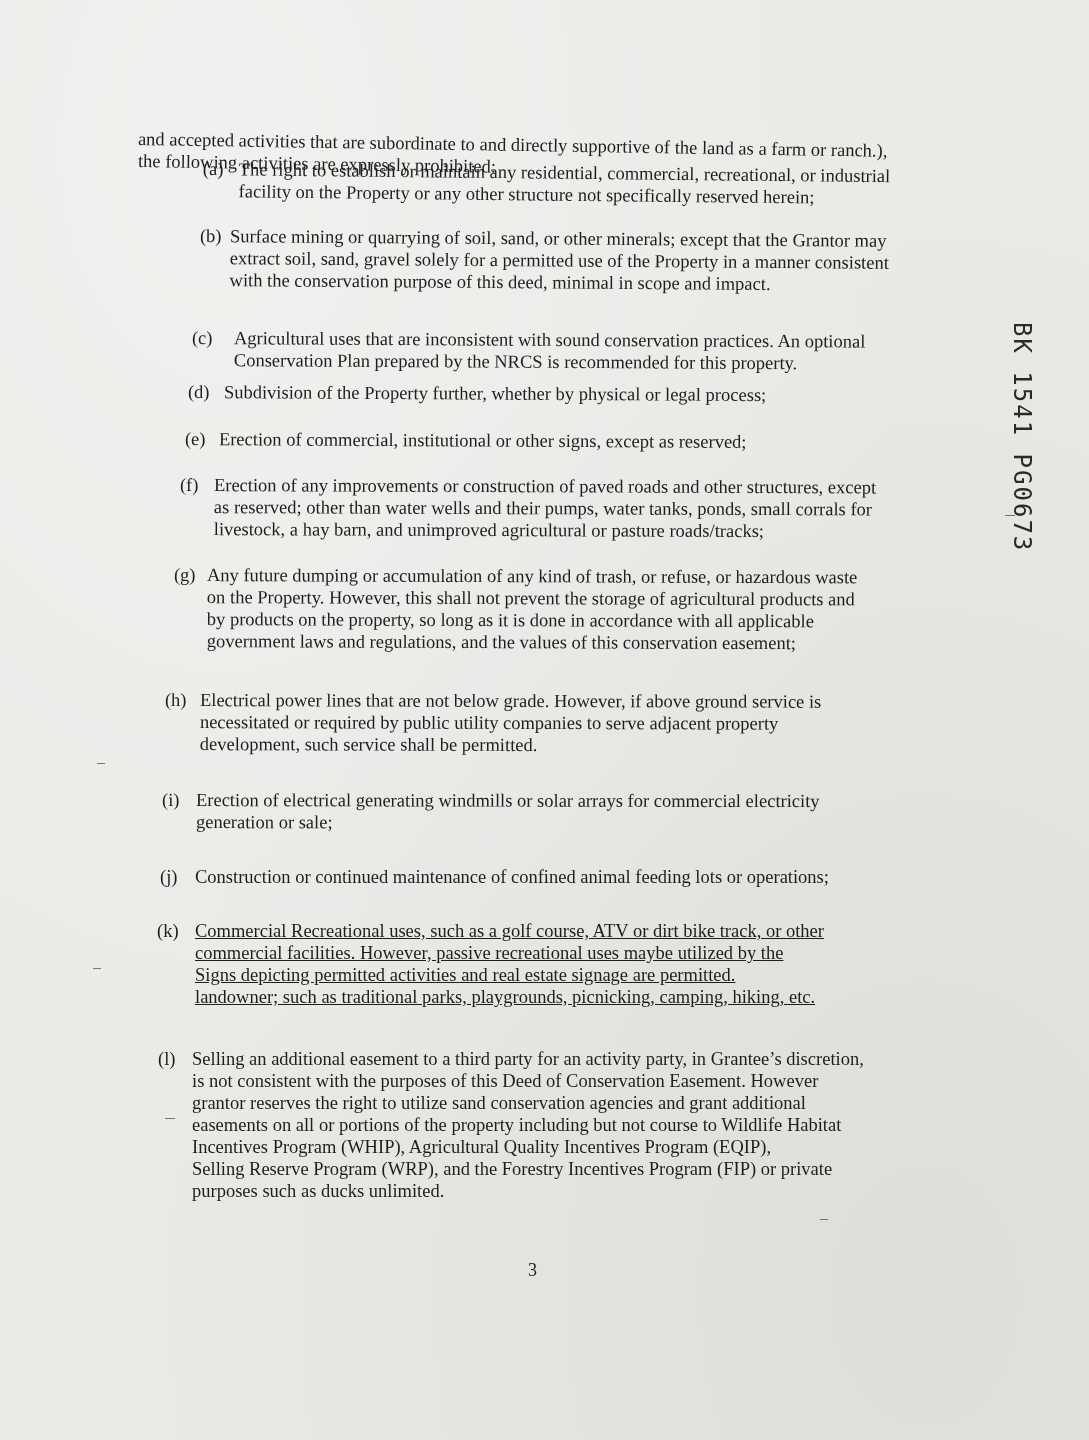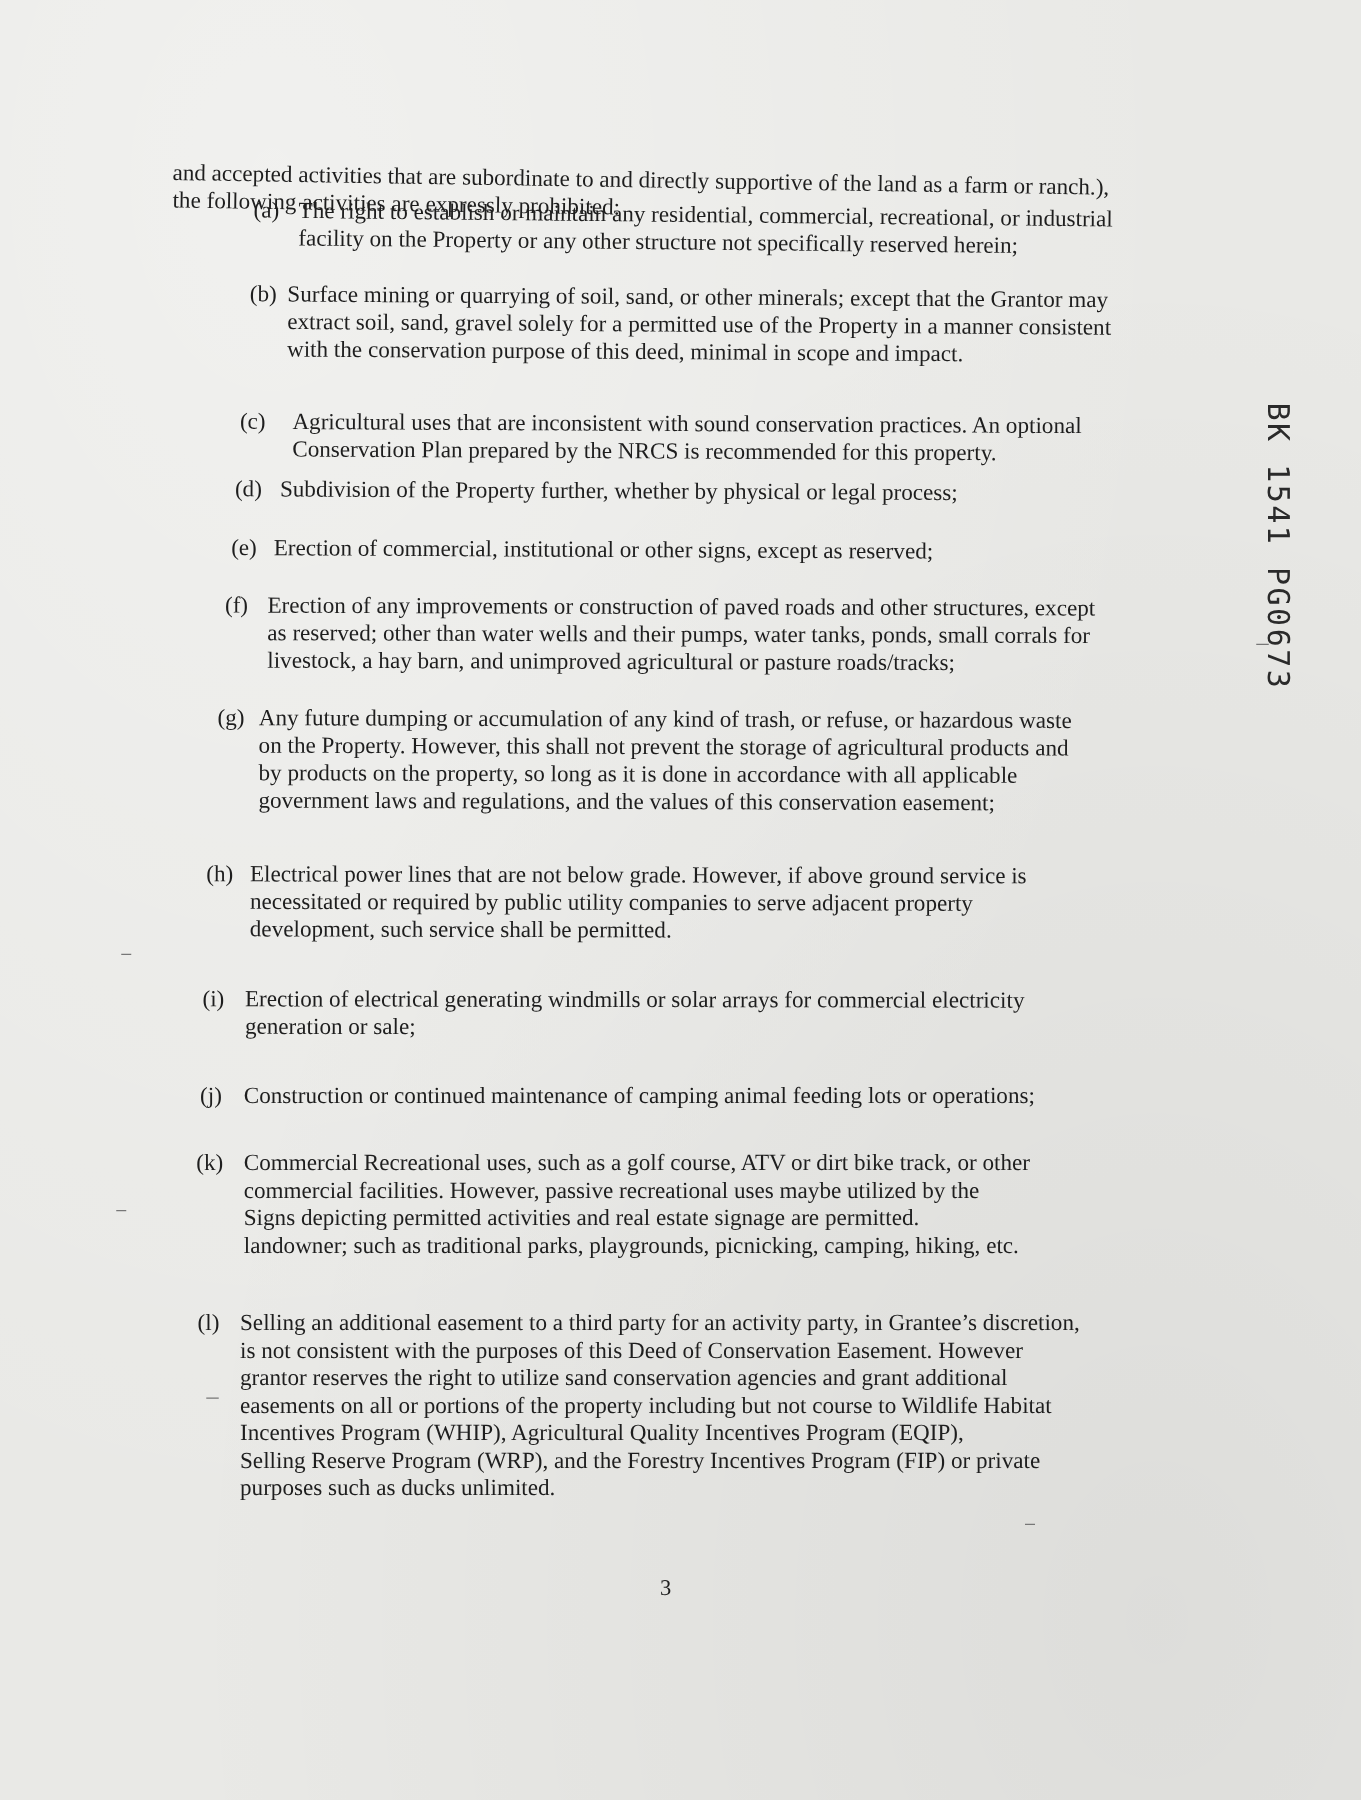--- a/index.html
+++ b/index.html
@@ -111,27 +111,27 @@
     <span class="label">(i)</span>
     <div class="body" style="padding-left:34px;">
       <span class="line">Erection of electrical generating windmills or solar arrays for commercial electricity</span>
       <span class="line">generation or sale;</span>
     </div>
   </div>
 
   <div class="item" style="left:160px; top:866px; width:800px;">
     <span class="label">(j)</span>
     <div class="body" style="padding-left:35px;">
-      <span class="line">Construction or continued maintenance of camping animal feeding lots or operations;</span>
+      <span class="line">Construction or continued maintenance of confined animal feeding lots or operations;</span>
     </div>
   </div>
 
   <div class="item" style="left:157px; top:920px; width:840px;">
     <span class="label">(k)</span>
-    <div class="body" style="padding-left:38px;">
+    <div class="body" style="padding-left:38px;text-decoration:underline;">
       <span class="line">Commercial Recreational uses, such as a golf course, ATV or dirt bike track, or other</span>
       <span class="line">commercial facilities. However, passive recreational uses maybe utilized by the</span>
       <span class="line">Signs depicting permitted activities and real estate signage are permitted.</span>
       <span class="line">landowner; such as traditional parks, playgrounds, picnicking, camping, hiking, etc.</span>
     </div>
   </div>
 
   <div class="item" style="left:158px; top:1048px; width:840px;">
     <span class="label">(l)</span>
     <div class="body" style="padding-left:34px;">

